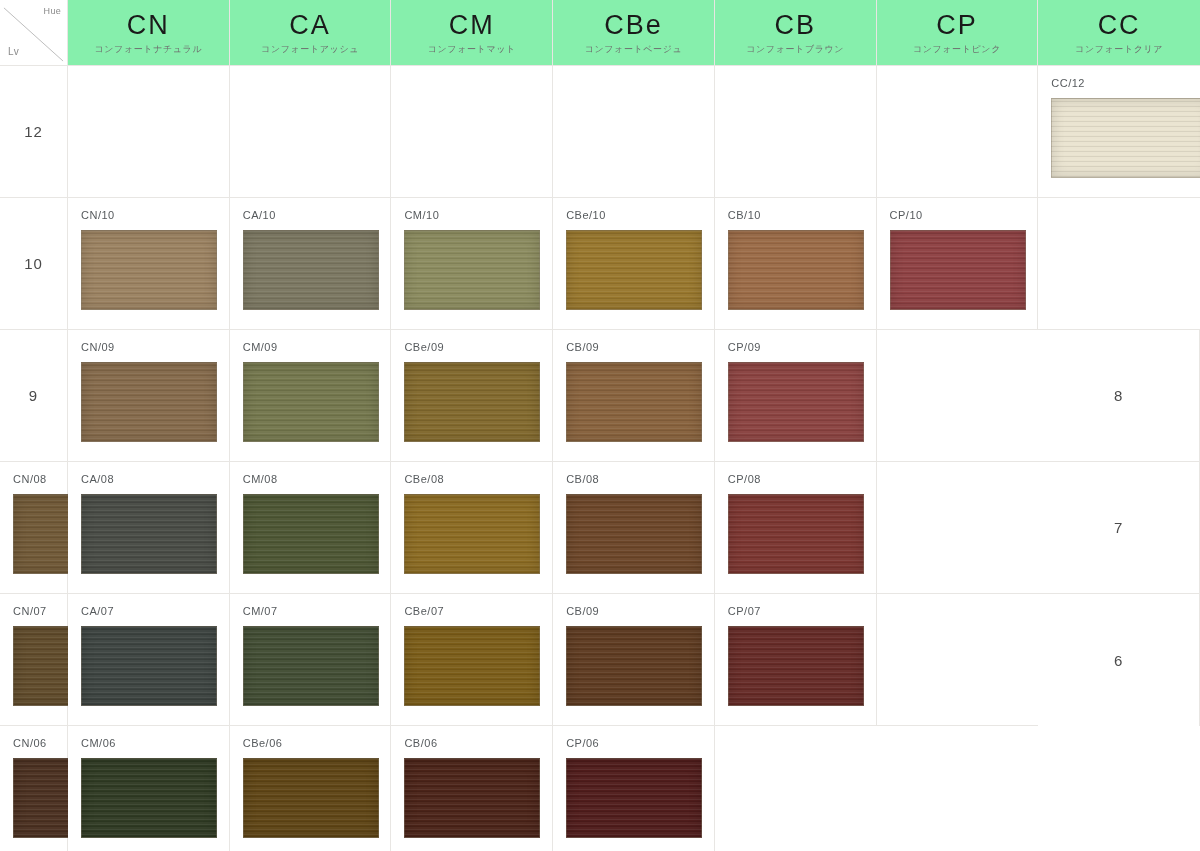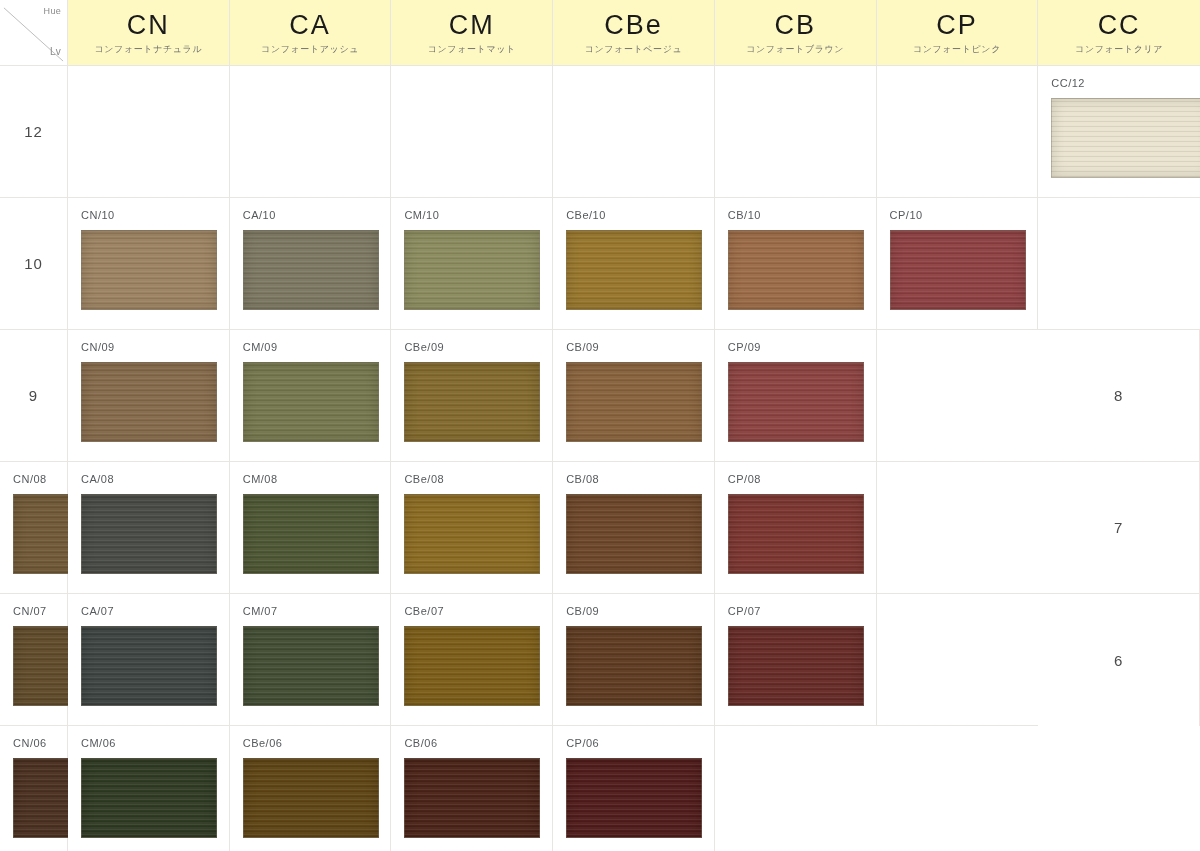--- a/index.html
+++ b/index.html
@@ -38,31 +38,31 @@
   }
   .corner .diag{
     position:absolute;left:0;top:0;width:100%;height:100%;
   }
   .corner .hue{
     position:absolute;top:6px;right:6px;
     font-size:9px;color:#8a8a8a;letter-spacing:.3px;
   }
   .corner .lv{
     position:absolute;bottom:8px;left:8px;
-    font-size:10px;color:#8a8a8a;letter-spacing:.3px;margin-left:42px;
+    font-size:10px;color:#8a8a8a;letter-spacing:.3px;
   }
 
   
   .colhead{
     border-right:1px solid #e8e6e3;
     border-bottom:1px solid #e8e6e3;
     box-sizing:border-box;
     display:flex;flex-direction:column;
     align-items:center;justify-content:center;
-    gap:6px;background:#fef9c3;
+    gap:6px;background:#86efac;
   }
   .colhead.lastcol{border-right:none;}
   .colhead .code{
     font-size:27px;font-weight:400;color:#1a1a1a;
     letter-spacing:2px;line-height:1;
   }
   .colhead .jp{
     font-size:9px;color:#6d6d6d;letter-spacing:.6px;line-height:1;
     white-space:nowrap;
   }

